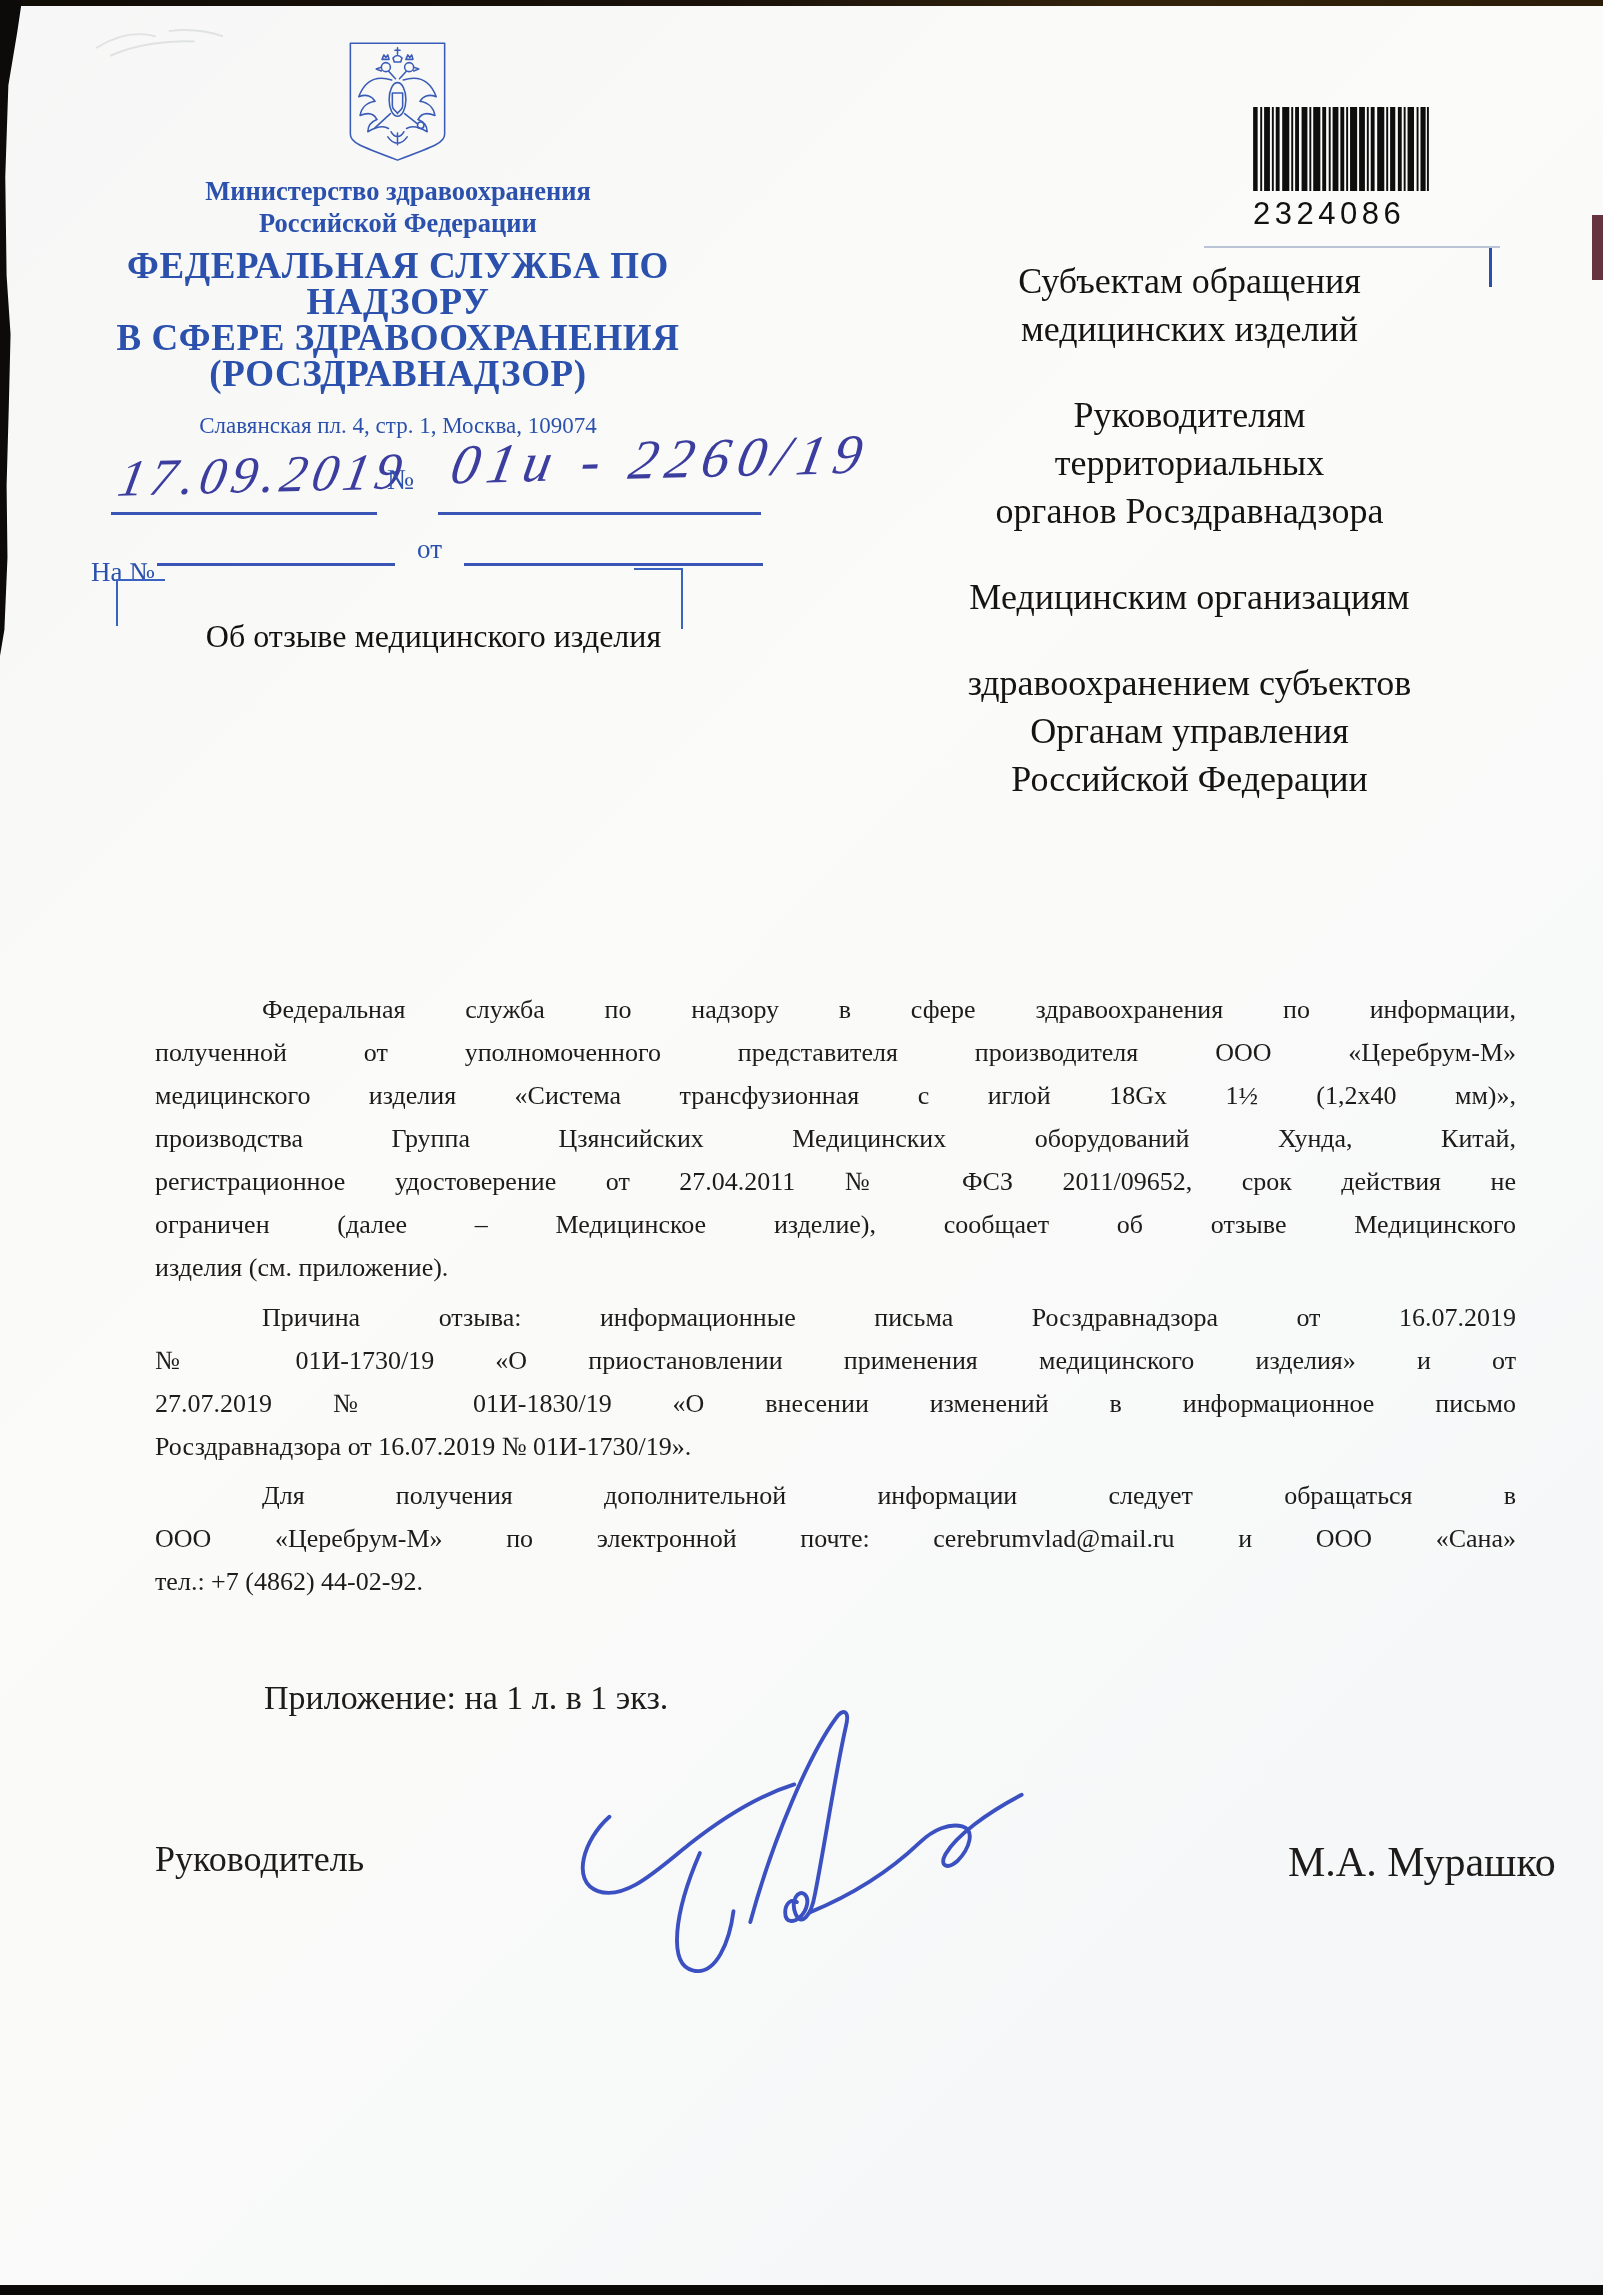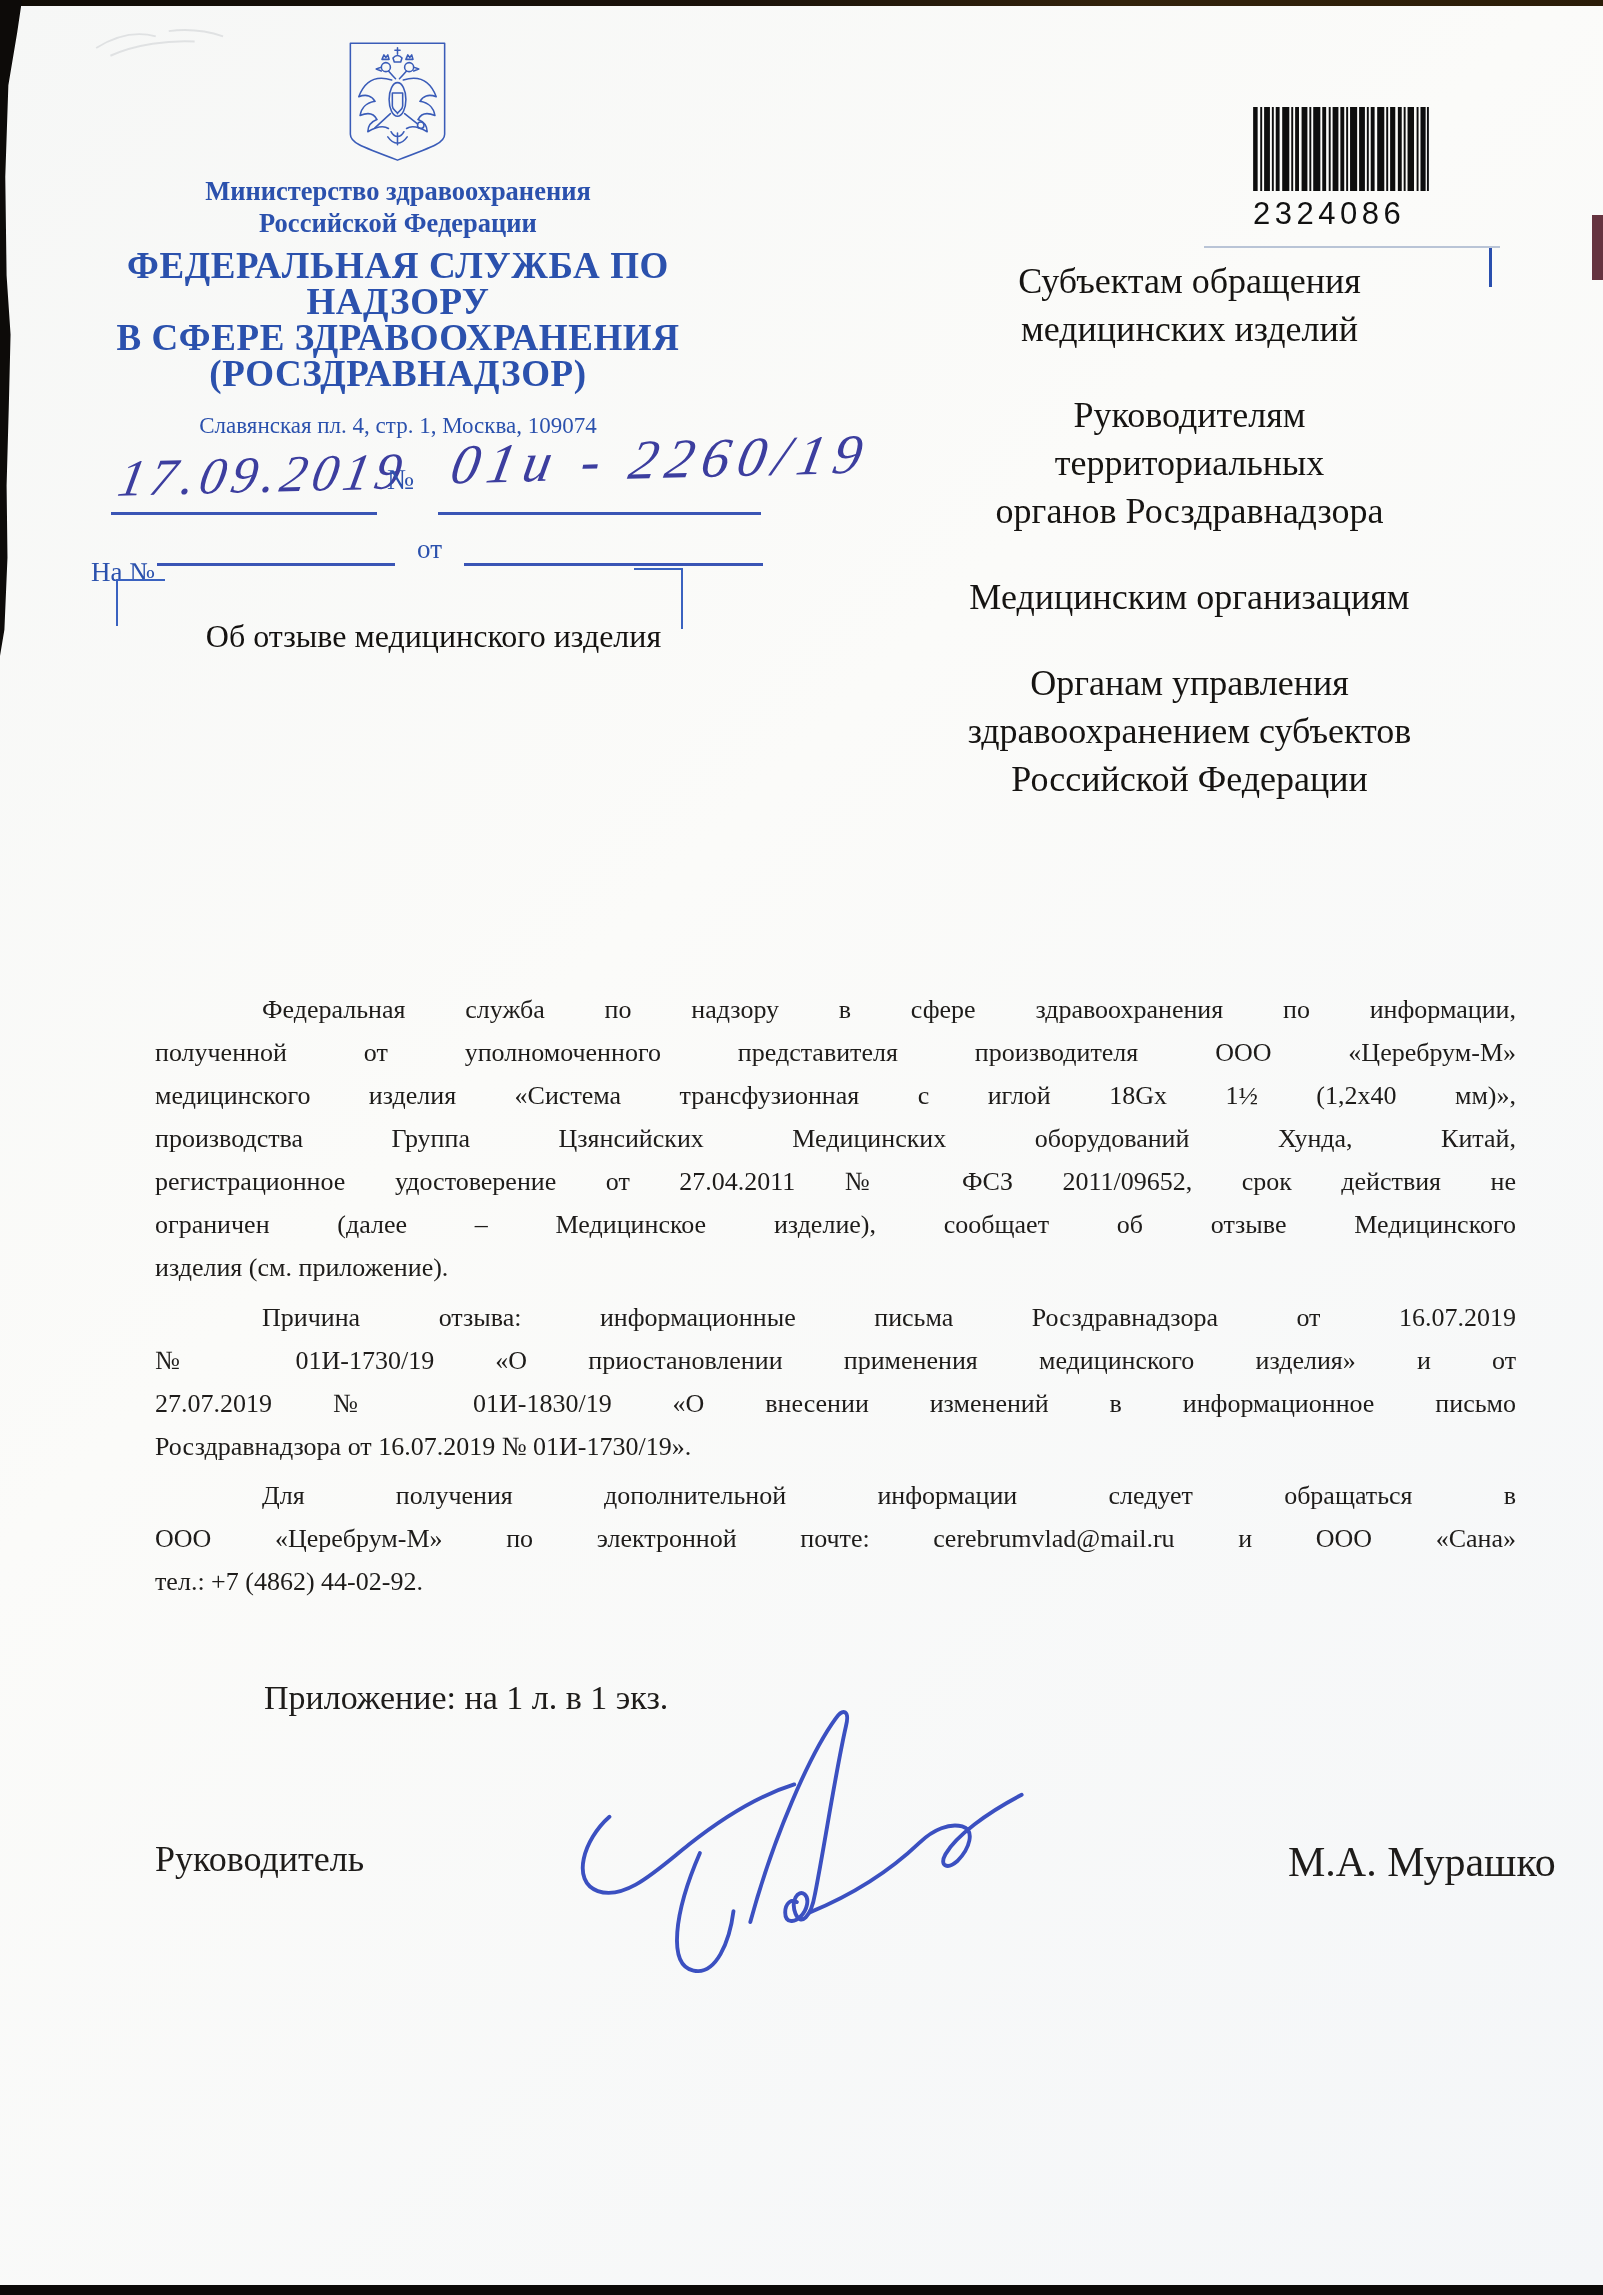--- a/index.html
+++ b/index.html
@@ -184,22 +184,22 @@
     </div>
     <div class="rcp">
       <div>Руководителям</div>
       <div>территориальных</div>
       <div>органов Росздравнадзора</div>
     </div>
     <div class="rcp">
       <div>Медицинским организациям</div>
     </div>
     <div class="rcp">
+      <div>здравоохранением субъектов</div>
       <div>Органам управления</div>
-      <div>здравоохранением субъектов</div>
       <div>Российской Федерации</div>
     </div>
   </div>
 
   <div class="abs body">
     <div class="para">
       <div class="bl first">Федеральная служба по надзору в сфере здравоохранения по информации,</div>
       <div class="bl">полученной от уполномоченного представителя производителя ООО «Церебрум-М»</div>
       <div class="bl">медицинского изделия «Система трансфузионная с иглой 18Gx 1½ (1,2x40 мм)»,</div>
       <div class="bl">производства Группа Цзянсийских Медицинских оборудований Хунда, Китай,</div>

